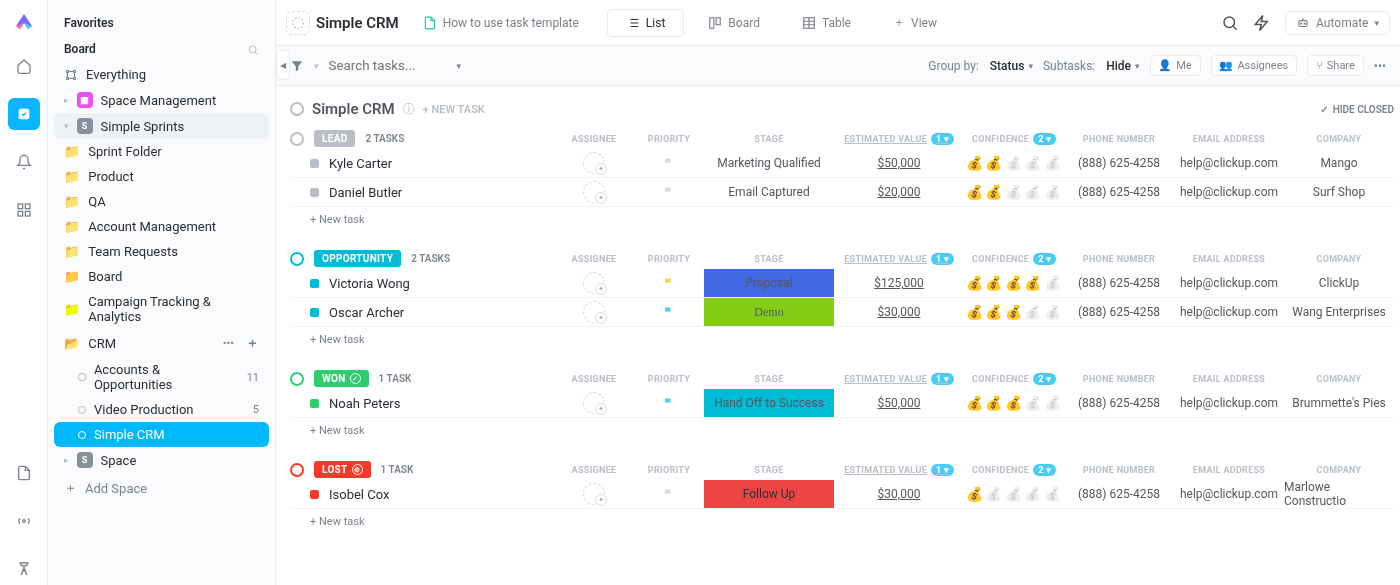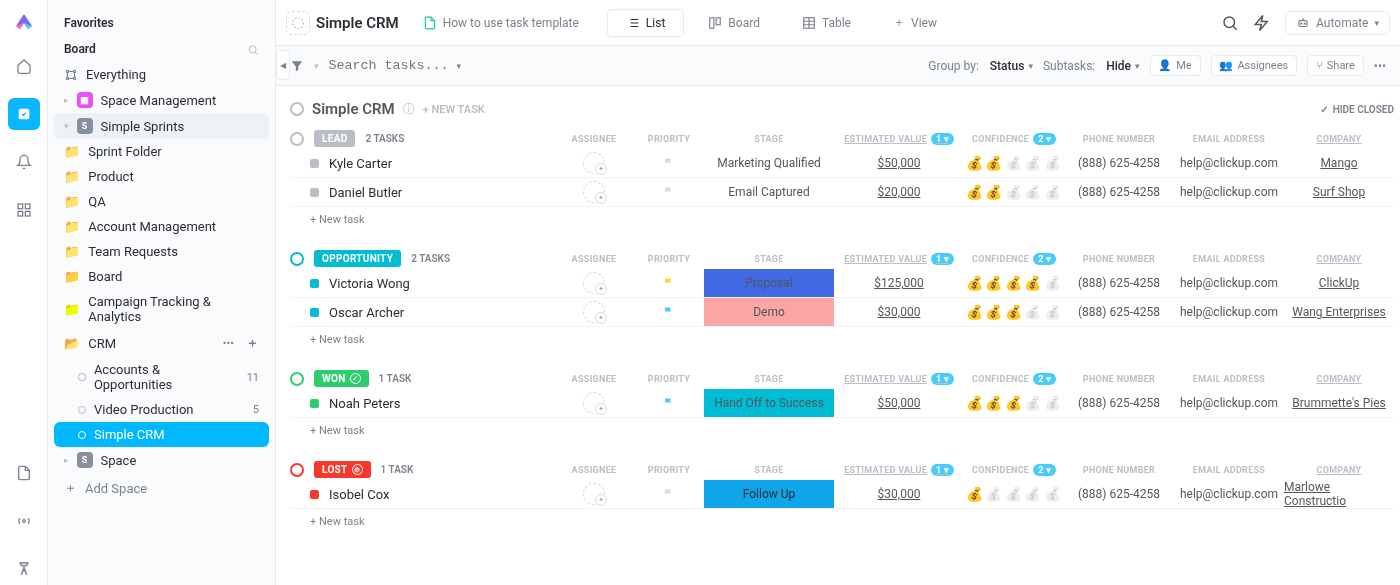--- a/index.html
+++ b/index.html
@@ -36,21 +36,21 @@
 .topbar .tmpl .doc-icon { color:#14cc8f; }
 .topbar .view { display:flex; align-items:center; gap:6px; padding:6px 18px; border-radius:4px; color:#7c828d; cursor:pointer;}
 .topbar .view.active { border:1px solid #e8eaed; color:#2a2e34; background:#fff;}
 .topbar .flex { flex:1; }
 .topbar .right { display:flex; align-items:center; gap:14px; }
 .topbar .auto { display:flex; align-items:center; gap:6px; border:1px solid #e8eaed; border-radius:6px; padding:4px 10px; color:#7c828d; cursor:pointer;}
 
 
 .filterbar { height: 40px; display: flex; align-items: center; padding: 0 14px; border-bottom: 1px solid #e8eaed; gap: 10px; background:#fafbfc; }
 .filterbar .search { color:#7c828d; display:flex; gap:8px; align-items:center; }
-.filterbar .search input { border:none; background:transparent; outline:none; color:#000000; width:120px;font-family:Liberation Mono, monospace;}
+.filterbar .search input { border:none; background:transparent; outline:none; color:#000000; width:120px;}
 .filterbar .fl { flex:1; }
 .filterbar .opt { color:#7c828d; display:flex; gap:4px; align-items:center; cursor:pointer;}
 .filterbar .opt b { color:#2a2e34; font-weight:500;}
 .filterbar .pill { border:1px solid #e8eaed; padding:3px 8px; border-radius:4px; color:#7c828d; display:flex; gap:4px; align-items:center; cursor:pointer; font-size:11px; background:#fff;}
 
 
 .content { flex:1; overflow:auto; padding: 14px 6px 14px 14px; background:#fff;}
 .list-header { display:flex; align-items:center; gap:8px; margin-bottom:10px; }
 .list-header .circ { width:14px; height:14px; border:2px solid #b9bec7; border-radius:50%;}
 .list-header .name { font-size:15px; font-weight:600; color:#54575d;}
@@ -70,42 +70,42 @@
 .group-head .task-count { color:#7c828d; font-size:10px; font-weight:600;}
 .group-head .cols { display:flex; margin-left:auto; }
 .colhead { color:#b9bec7; font-size:9px; font-weight:700; letter-spacing:0.3px; text-align:center; display:flex; align-items:center; justify-content:center; gap:4px;}
 .col-assignee { width:80px; }
 .col-priority { width:70px; }
 .col-stage { width:130px; }
 .col-estval { width:130px;text-decoration:underline; }
 .col-conf { width:100px; }
 .col-phone { width:110px; }
 .col-email { width:110px; }
-.col-company { width:110px;text-decoration:underline; }
+.col-company { width:110px; }
 .num-badge { background:#49ccf9; color:#fff; border-radius:8px; font-size:9px; padding:1px 5px; display:inline-flex; gap:2px; align-items:center;}
 
 
 .row { display:flex; align-items:center; height:29px; border-bottom:1px solid #f1f2f4; }
 .row .task-name { flex:1; display:flex; align-items:center; gap:10px; padding-left:20px;}
 .row .status-dot { width:9px; height:9px; border-radius:2px; }
 .row .status-dot.gray { background:#b9bec7; }
 .row .status-dot.teal { background:#02bcd4; }
 .row .status-dot.green { background:#2ecd6f; }
 .row .status-dot.red { background:#f8382a; }
 .row .tname { font-size:13px; color:#2a2e34; }
 .row .cell { display:flex; align-items:center; justify-content:center; font-size:12px; color:#54575d;}
 .row .assignee-ph { width:22px; height:22px; border:1px dashed #d6dae1; border-radius:50%; position:relative;}
 .row .assignee-ph::after { content:"+"; position:absolute; right:-3px; bottom:-2px; width:10px; height:10px; background:#fff; border:1px solid #d6dae1; border-radius:50%; font-size:8px; line-height:9px; text-align:center; color:#7c828d;}
 .flag { width:12px; height:12px; }
 .stage-cell { height:100%; color:#fff; font-size:12px; display:flex; align-items:center; justify-content:center;}
 .stage-cell.neutral { color:#54575d; }
 .stage-cell.blue { background:#4169e1; }
-.stage-cell.purple { background:#fca5a5; }
+.stage-cell.purple { background:#84cc16;font-family:Liberation Serif, serif; }
 .stage-cell.cyan { background:#00bcd4; }
-.stage-cell.yellow { background:#0ea5e9; color:#2a2e34;}
+.stage-cell.yellow { background:#ef4444; color:#2a2e34;}
 .moneybag { display:flex; gap:2px; font-size:14px;}
 .moneybag .dim { opacity:0.3; filter:grayscale(1);}
 .group .newtask { padding:6px 0 0 20px; color:#7c828d; font-size:11px; cursor:pointer;}
 
 svg { display:block; }
 </style>
 </head>
 <body>
 
 <div class="rail">

